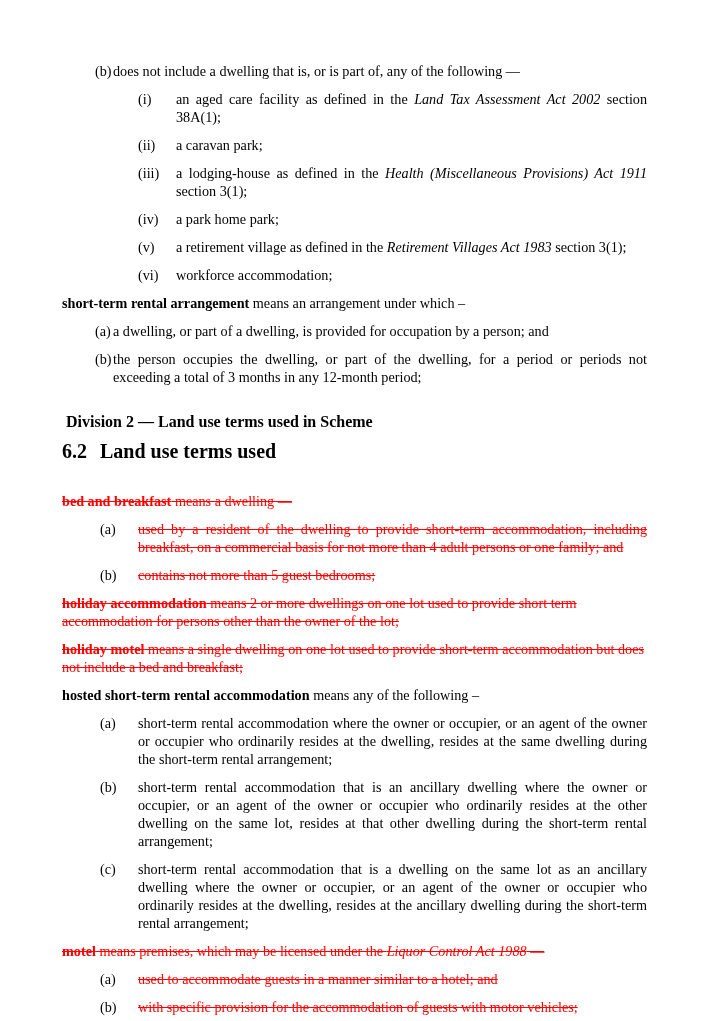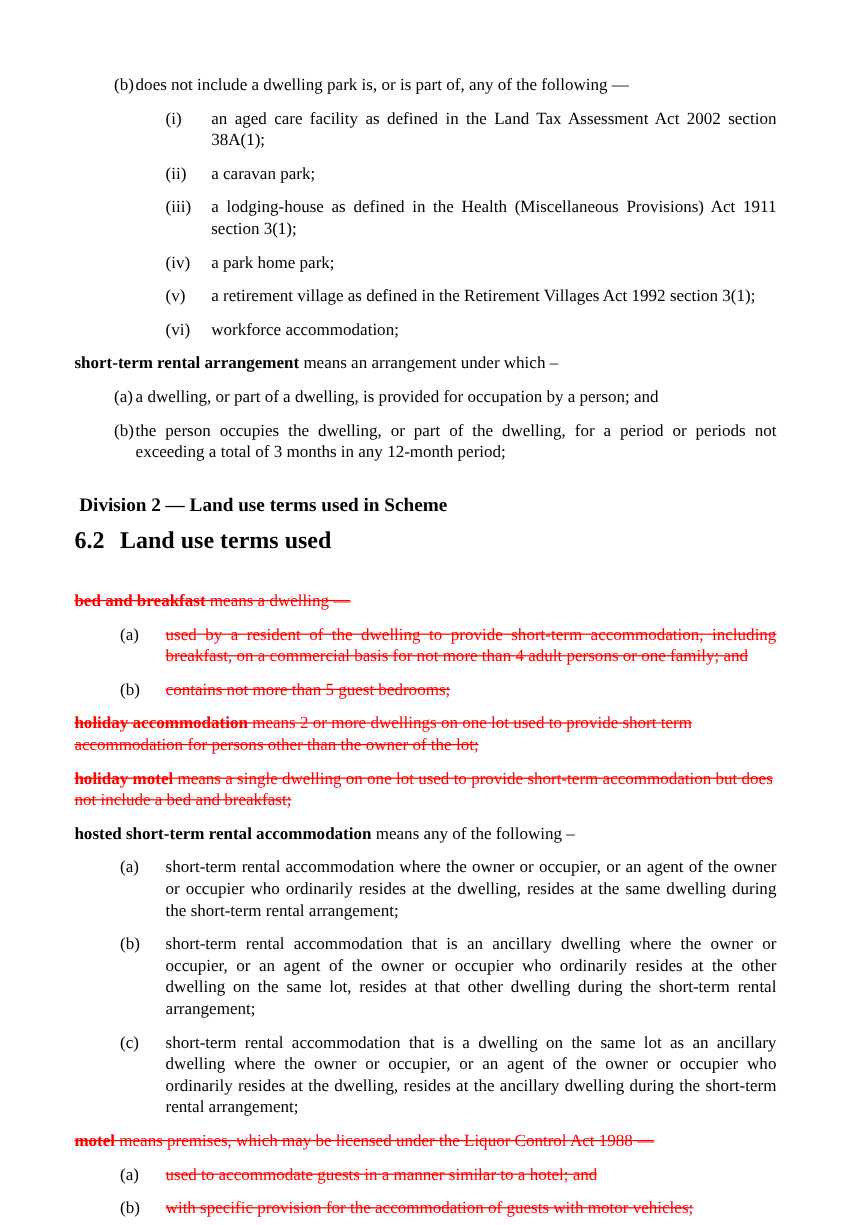--- a/index.html
+++ b/index.html
@@ -18,21 +18,21 @@
   }
   .block { margin: 0 0 10px 0; }
   .justify { text-align: justify; }
   .li { display: flex; align-items: flex-start; }
   .li .marker { flex: 0 0 auto; box-sizing: border-box; }
   .li.lvl1 .marker { width: 51px; padding-left: 33px; }
   .li.lvl2 .marker { width: 76px; padding-left: 38px; }
   .li.lvl3 .marker { width: 114px; padding-left: 76px; }
   .li .li-text { flex: 1 1 auto; }
   .bi { font-weight: bold; }
-  .it { }
+  .it { font-style: italic; }
   .del { color: #ff0000; text-decoration: line-through; text-align: right; }
   .h1 {
     font-size: 16px;
     font-weight: bold;
     line-height: 20px;
     margin: 26px 0 10px 4px;
   }
   .h2 {
     font-size: 20px;
     font-weight: bold;
@@ -40,41 +40,41 @@
   }
   .h2 .h2-num { display: inline-block; width: 38px; }
 </style>
 </head>
 <body>
 
 <div class="page">
   <div id="doc-body">
       <div class="li lvl1 block">
         <span class="marker">(b)</span>
-        <div class="li-text"><span class="">does not include a dwelling park is, or is part of, any of the following —</span></div>
+        <div class="li-text"><span class="">does not include a dwelling that is, or is part of, any of the following —</span></div>
       </div>
       <div class="li lvl3 block">
         <span class="marker">(i)</span>
         <div class="li-text justify"><span class="">an aged care facility as defined in the </span><span class="it">Land Tax Assessment Act 2002</span><span class=""> section 38A(1);</span></div>
       </div>
       <div class="li lvl3 block">
         <span class="marker">(ii)</span>
         <div class="li-text"><span class="">a caravan park;</span></div>
       </div>
       <div class="li lvl3 block">
         <span class="marker">(iii)</span>
         <div class="li-text justify"><span class="">a lodging-house as defined in the </span><span class="it">Health (Miscellaneous Provisions) Act 1911</span><span class=""> section 3(1);</span></div>
       </div>
       <div class="li lvl3 block">
         <span class="marker">(iv)</span>
         <div class="li-text"><span class="">a park home park;</span></div>
       </div>
       <div class="li lvl3 block">
         <span class="marker">(v)</span>
-        <div class="li-text"><span class="">a retirement village as defined in the </span><span class="it">Retirement Villages Act 1992</span><span class=""> section 3(1);</span></div>
+        <div class="li-text"><span class="">a retirement village as defined in the </span><span class="it">Retirement Villages Act 1983</span><span class=""> section 3(1);</span></div>
       </div>
       <div class="li lvl3 block">
         <span class="marker">(vi)</span>
         <div class="li-text"><span class="">workforce accommodation;</span></div>
       </div>
       <div class="block"><span class="bi">short-term rental arrangement</span><span class=""> means an arrangement under which –</span></div>
       <div class="li lvl1 block">
         <span class="marker">(a)</span>
         <div class="li-text"><span class="">a dwelling, or part of a dwelling, is provided for occupation by a person; and</span></div>
       </div>

